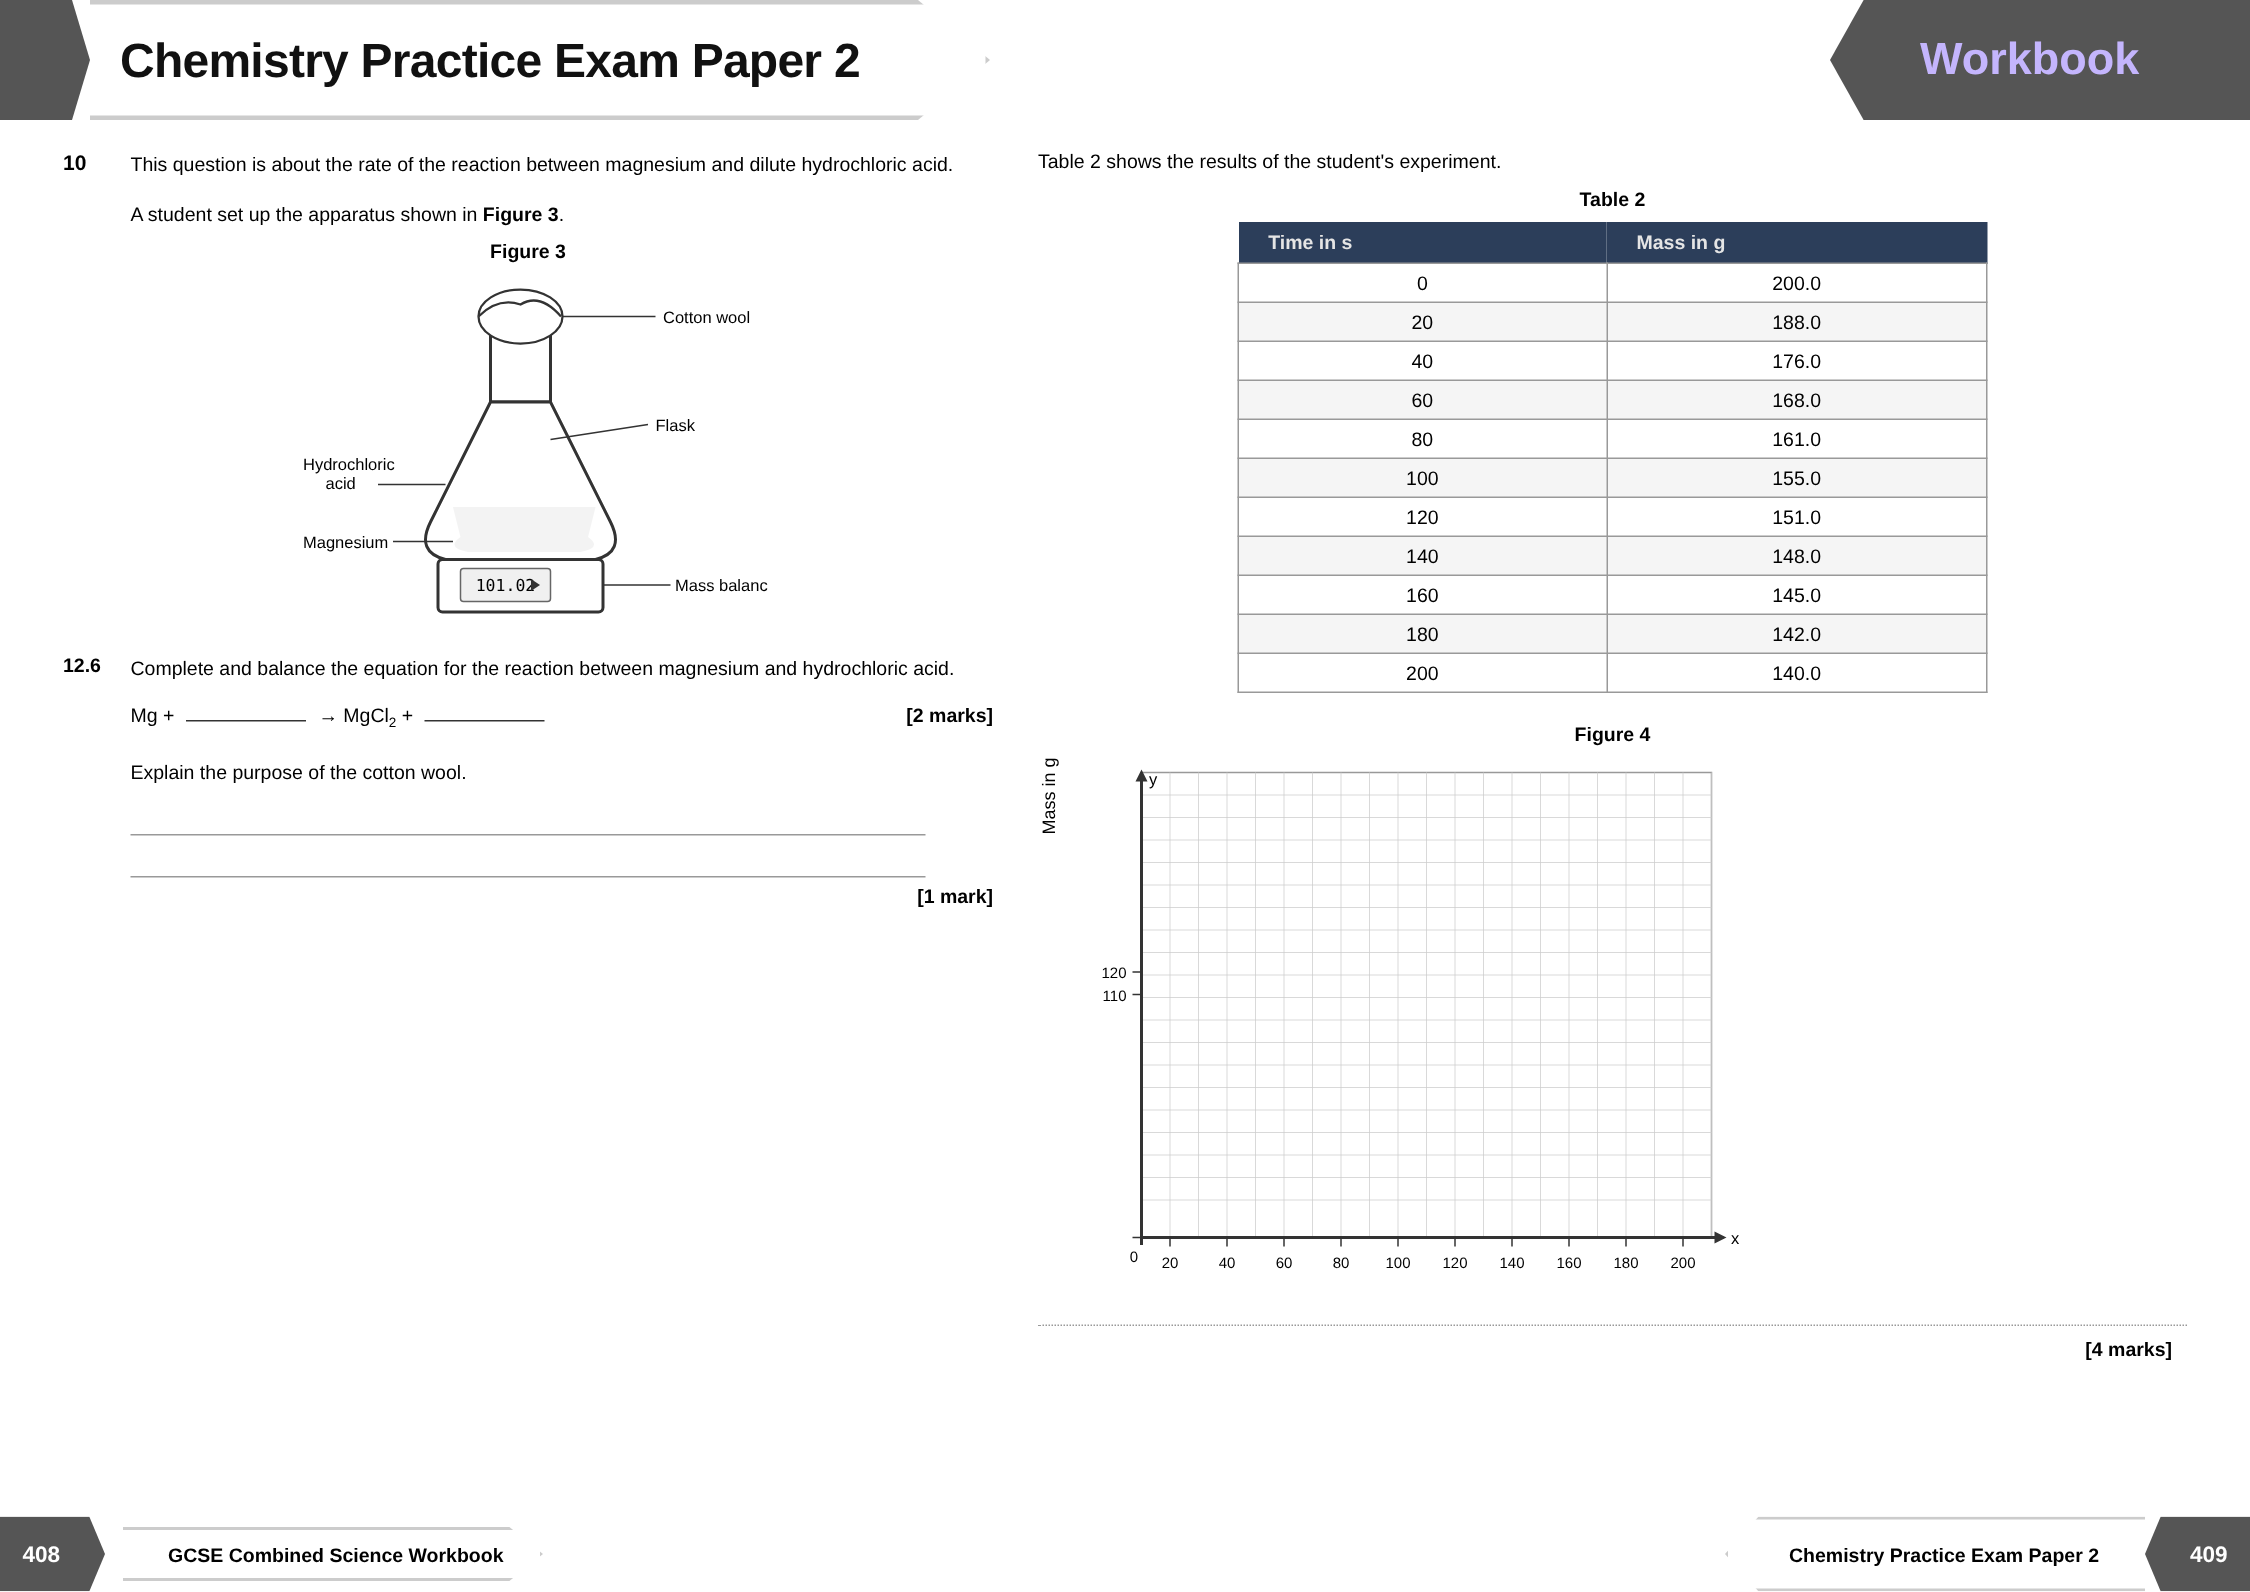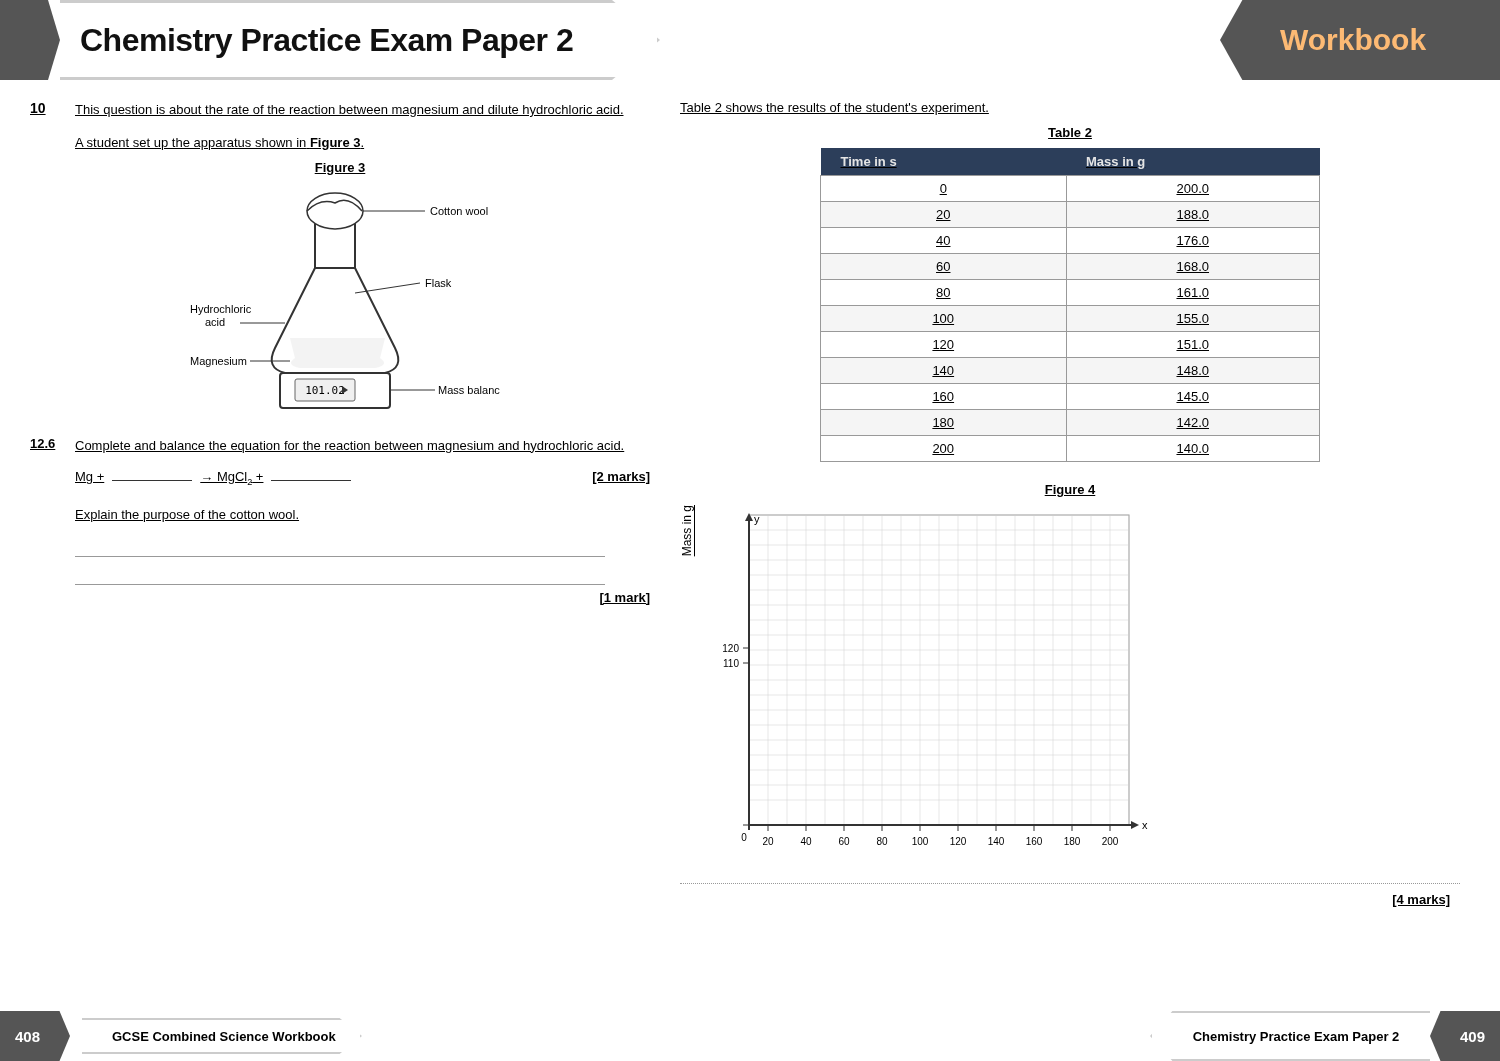--- a/index.html
+++ b/index.html
@@ -52,29 +52,28 @@
       background: #555;
       clip-path: polygon(8% 0, 100% 0, 100% 100%, 8% 100%, 0 50%);
       display: flex;
       align-items: center;
       padding: 0 40px 0 60px;
       min-width: 280px;
     }
     .header-right h2 {
       font-size: 30px;
       font-weight: 900;
-      color: #fdba74;
+      color: #c4b5fd;
     }
 
     
     .main {
       display: flex;
-      padding: 20px 30px;
+      padding: 20px 42px;
       gap: 30px;
-      text-decoration: underline;
     }
 
     
     .left-col {
       flex: 1;
       max-width: 620px;
     }
 
     
     .right-col {

